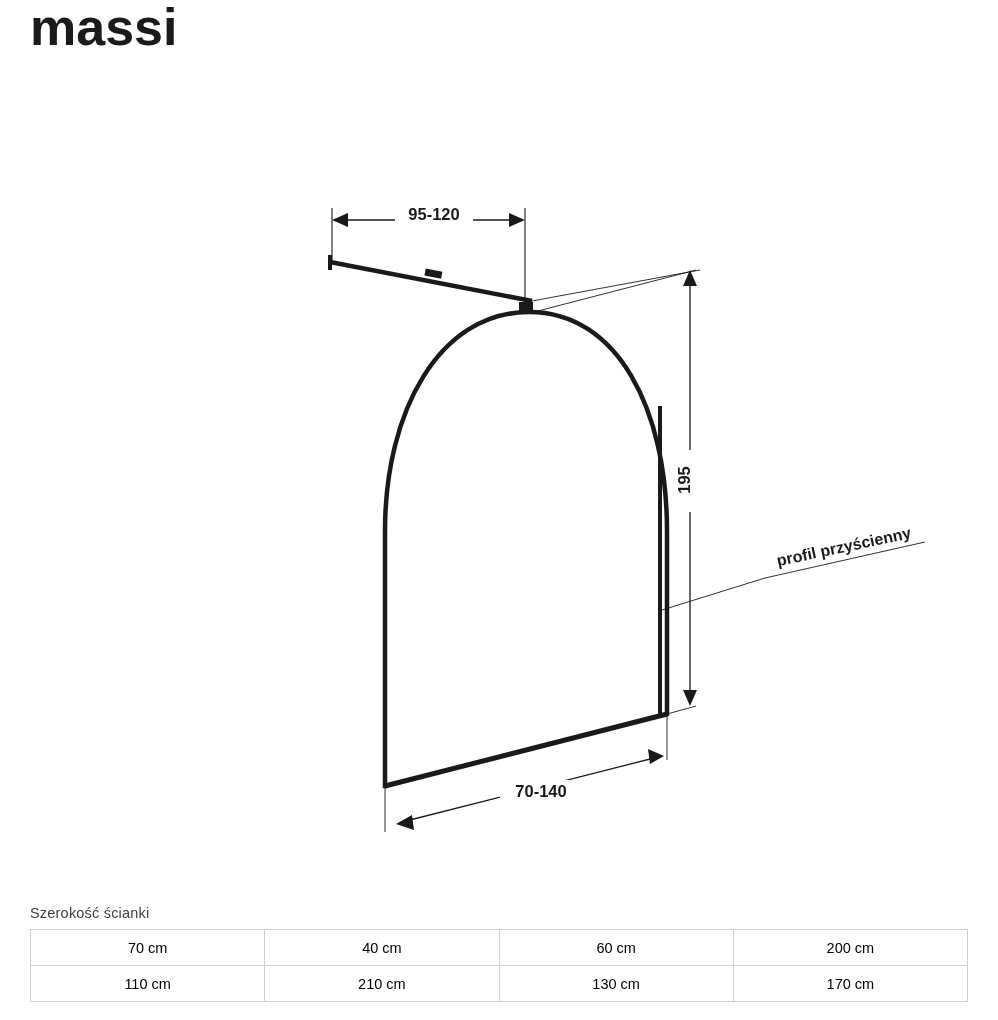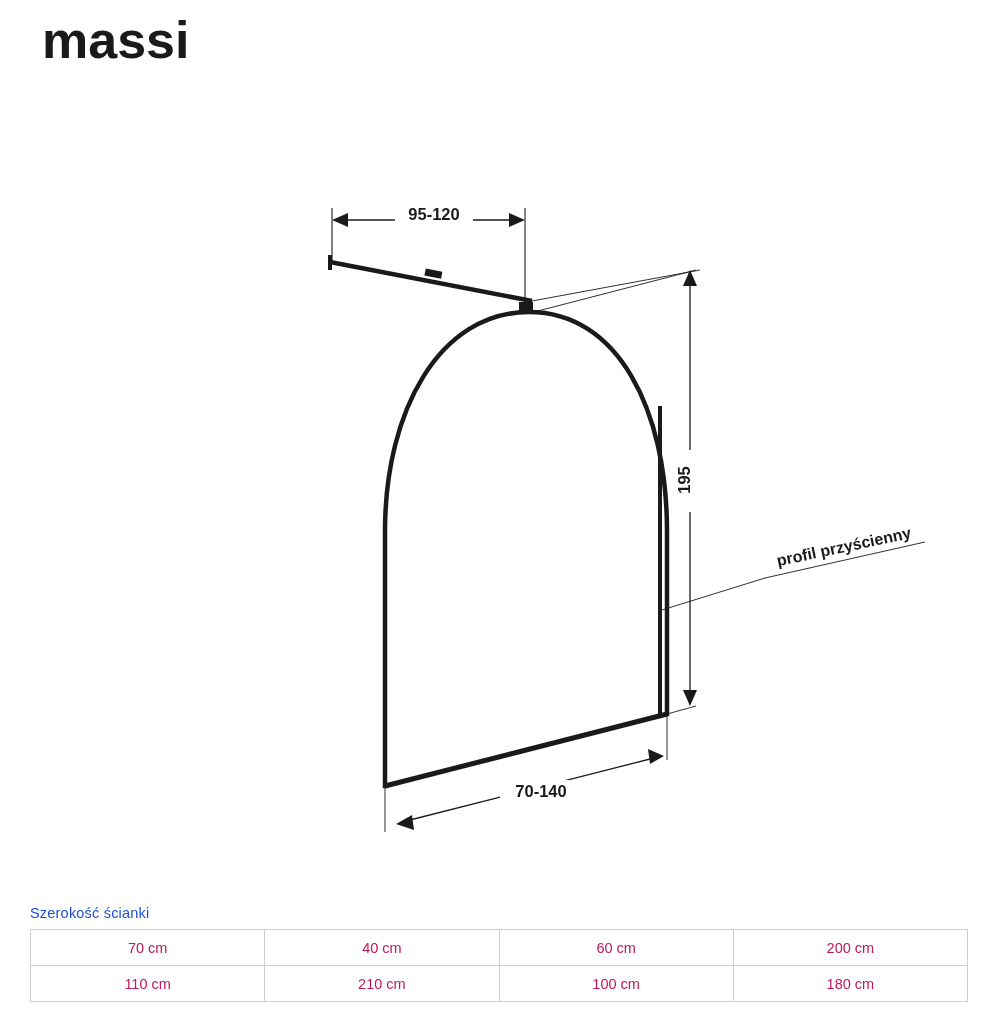--- a/index.html
+++ b/index.html
@@ -11,57 +11,56 @@
     width: 998px;
     height: 1020px;
     position: relative;
     font-family: "Liberation Sans", sans-serif;
     color: #1a1a1a;
     overflow: hidden;
   }
   #logo {
     position: absolute;
     left: 30px;
-    top: 14px;
+    top: 1px;
     width: 220px;
     height: 56px;
-    margin-left: 12px;
   }
   #diagram {
     position: absolute;
     left: 0;
     top: 80px;
     width: 998px;
     height: 800px;
     font-weight: bold;
   }
   #table-wrap {
     position: absolute;
     left: 30px;
     top: 905px;
     width: 938px;
   }
   .table-caption {
     font-size: 14.5px;
-    color: #1d4ed8;
+    color: #404040;
     margin-bottom: 8px;
     letter-spacing: 0.2px;
   }
   table.sizes {
     border-collapse: collapse;
     width: 938px;
     table-layout: fixed;
   }
   table.sizes td {
     border: 1px solid #cfcfcf;
     height: 33px;
     text-align: center;
     vertical-align: middle;
     font-size: 14.5px;
-    color: #be185d;
+    color: #000000;
   }
   svg text {
     font-family: "Liberation Sans", sans-serif;
     fill: #1a1a1a;
   }
 </style>
 </head>
 <body>
 
 <div id="logo">
@@ -153,18 +152,18 @@
     <tbody>
       <tr>
         <td>70 cm</td>
         <td>40 cm</td>
         <td>60 cm</td>
         <td>200 cm</td>
       </tr>
       <tr>
         <td>110 cm</td>
         <td>210 cm</td>
-        <td>100 cm</td>
-        <td>180 cm</td>
+        <td>130 cm</td>
+        <td>170 cm</td>
       </tr>
     </tbody>
   </table>
 </div>
 
 </body></html>

